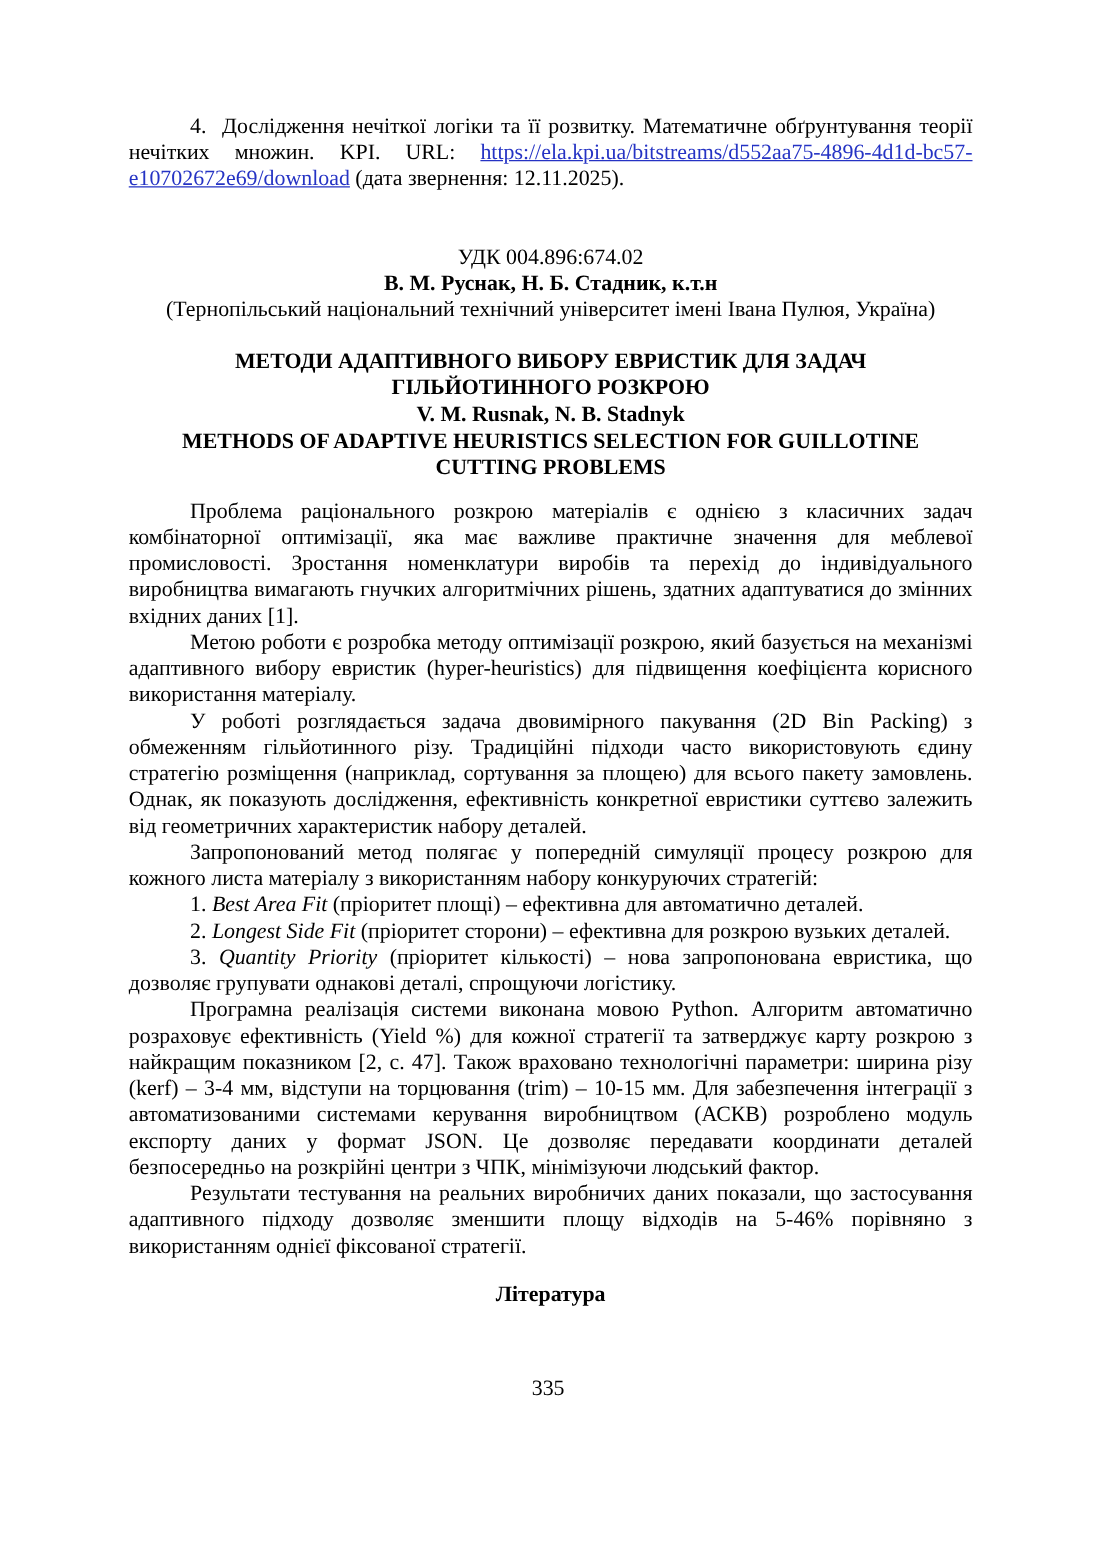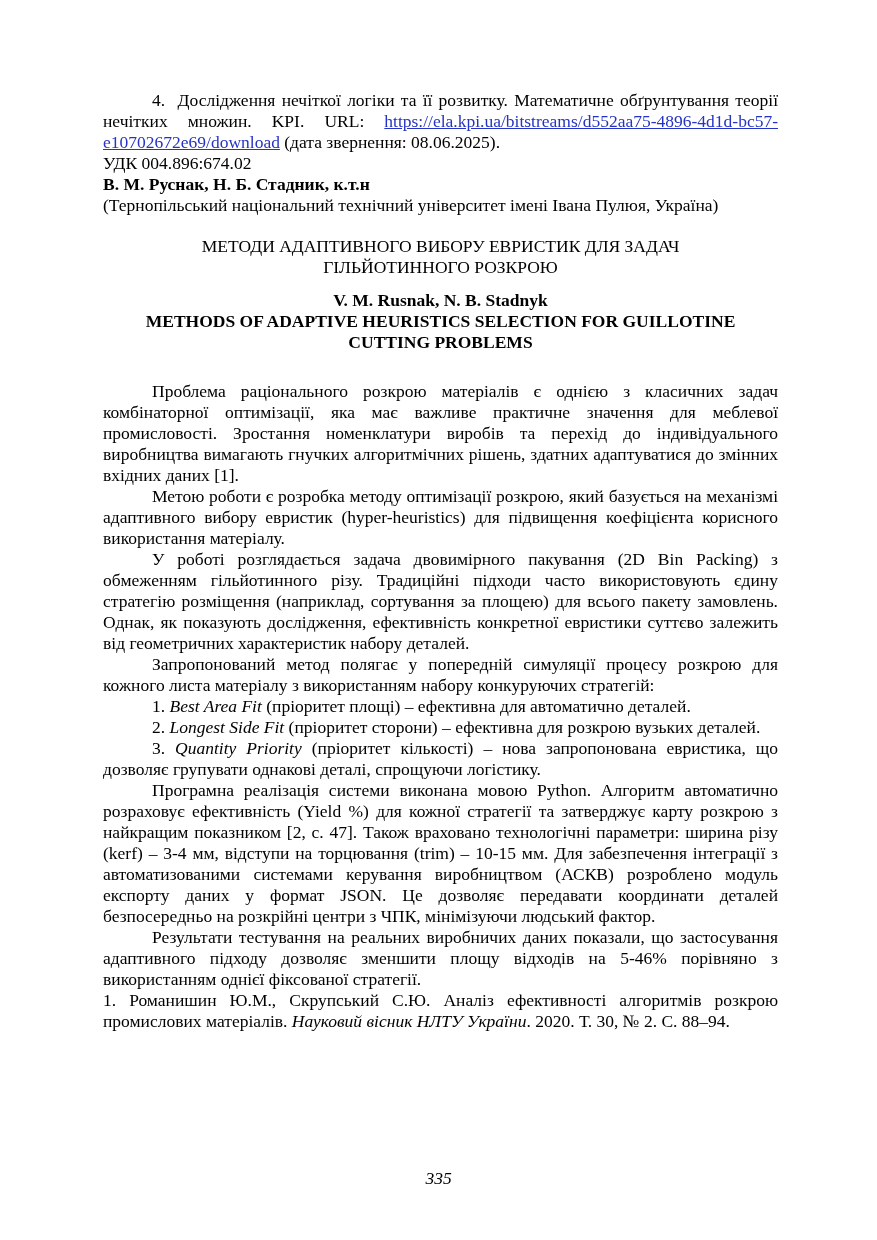--- a/index.html
+++ b/index.html
@@ -30,62 +30,61 @@
   p{margin:0;}
   .indent{text-indent:49px;}
   .top-reference{text-align:justify;}
   .top-reference a{
     color:var(--link-color);
     text-decoration:underline;
     cursor:pointer;
     word-break:break-word;
     overflow-wrap:break-word;
   }
-  .header-block{text-align:left;}
+  .header-block{margin-top:42px;text-align:center;}
   .header-block div{white-space:nowrap;}
   .bold{font-weight:bold;}
   .italic{font-style:italic;}
   .title-ua{
-    font-weight:normal;
+    font-weight:bold;
     text-align:center;
     max-width:585px;
-    margin:20px auto 12px;
+    margin:20px auto 1px;
   }
   .authors-en{
     font-weight:bold;
     text-align:center;
   }
   .title-en{
     font-weight:bold;
     text-align:center;
     margin:0;
   }
-  .body-text{margin-top:28px;}
+  .body-text{margin-top:14px;}
   .lit-heading{
     font-weight:bold;
     text-align:center;
     margin-top:18px;
   }
   .reference-entry{text-align:justify;}
   .page-number{
     position:absolute;
     left:0;
     width:877px;
-    top:1168px;
+    top:1100px;
     text-align:center;
-    font-style:italic;
   }
 </style>
 </head>
 <body>
 
 <div class="page">
   <div class="content">
 
-    <p class="top-reference indent"><span>4.&nbsp;&nbsp;Дослідження нечіткої логіки та її розвитку. Математичне обґрунтування теорії нечітких множин. KPI. URL: </span><a>https://ela.kpi.ua/bitstreams/d552aa75-4896-4d1d-bc57-e10702672e69/download</a><span> (дата звернення: 08.06.2025).</span></p>
+    <p class="top-reference indent"><span>4.&nbsp;&nbsp;Дослідження нечіткої логіки та її розвитку. Математичне обґрунтування теорії нечітких множин. KPI. URL: </span><a>https://ela.kpi.ua/bitstreams/d552aa75-4896-4d1d-bc57-e10702672e69/download</a><span> (дата звернення: 12.11.2025).</span></p>
 
     <div class="header-block">
       <div>УДК 004.896:674.02</div>
       <div class="bold">В. М. Руснак, Н. Б. Стадник, к.т.н</div>
       <div>(Тернопільський національний технічний університет імені Івана Пулюя, Україна)</div>
     </div>
 
     <div class="title-ua">МЕТОДИ АДАПТИВНОГО ВИБОРУ ЕВРИСТИК ДЛЯ ЗАДАЧ ГІЛЬЙОТИННОГО РОЗКРОЮ</div>
 
     <div class="authors-en">V. M. Rusnak, N. B. Stadnyk</div>
@@ -98,19 +97,19 @@
       <p class="indent">Запропонований метод полягає у попередній симуляції процесу розкрою для кожного листа матеріалу з використанням набору конкуруючих стратегій:</p>
 
       <p class="indent"><span>1.&nbsp;</span><span class="italic">Best Area Fit</span><span> (пріоритет площі) – ефективна для автоматично деталей.</span></p>
       <p class="indent"><span>2.&nbsp;</span><span class="italic">Longest Side Fit</span><span> (пріоритет сторони) – ефективна для розкрою вузьких деталей.</span></p>
       <p class="indent"><span>3.&nbsp;</span><span class="italic">Quantity Priority</span><span> (пріоритет кількості) – нова запропонована евристика, що дозволяє групувати однакові деталі, спрощуючи логістику.</span></p>
 
       <p class="indent">Програмна реалізація системи виконана мовою Python. Алгоритм автоматично розраховує ефективність (Yield %) для кожної стратегії та затверджує карту розкрою з найкращим показником [2, с. 47]. Також враховано технологічні параметри: ширина різу (kerf) – 3-4 мм, відступи на торцювання (trim) – 10-15 мм. Для забезпечення інтеграції з автоматизованими системами керування виробництвом (АСКВ) розроблено модуль експорту даних у формат JSON. Це дозволяє передавати координати деталей безпосередньо на розкрійні центри з ЧПК, мінімізуючи людський фактор.</p>
       <p class="indent">Результати тестування на реальних виробничих даних показали, що застосування адаптивного підходу дозволяє зменшити площу відходів на 5-46% порівняно з використанням однієї фіксованої стратегії.</p>
     </div>
 
+    <div class="lit-heading">Література</div>
 
-    <p class="reference-entry"><span>1. Романишин Ю.М., Скрупський С.Ю. Аналіз ефективності алгоритмів розкрою промислових матеріалів. </span><span class="italic">Науковий вісник НЛТУ України</span><span>. 2020. Т. 30, № 2. С. 88–94.</span></p>
 
   </div>
 
   <div class="page-number">335</div>
 </div>
 
 </body></html>

